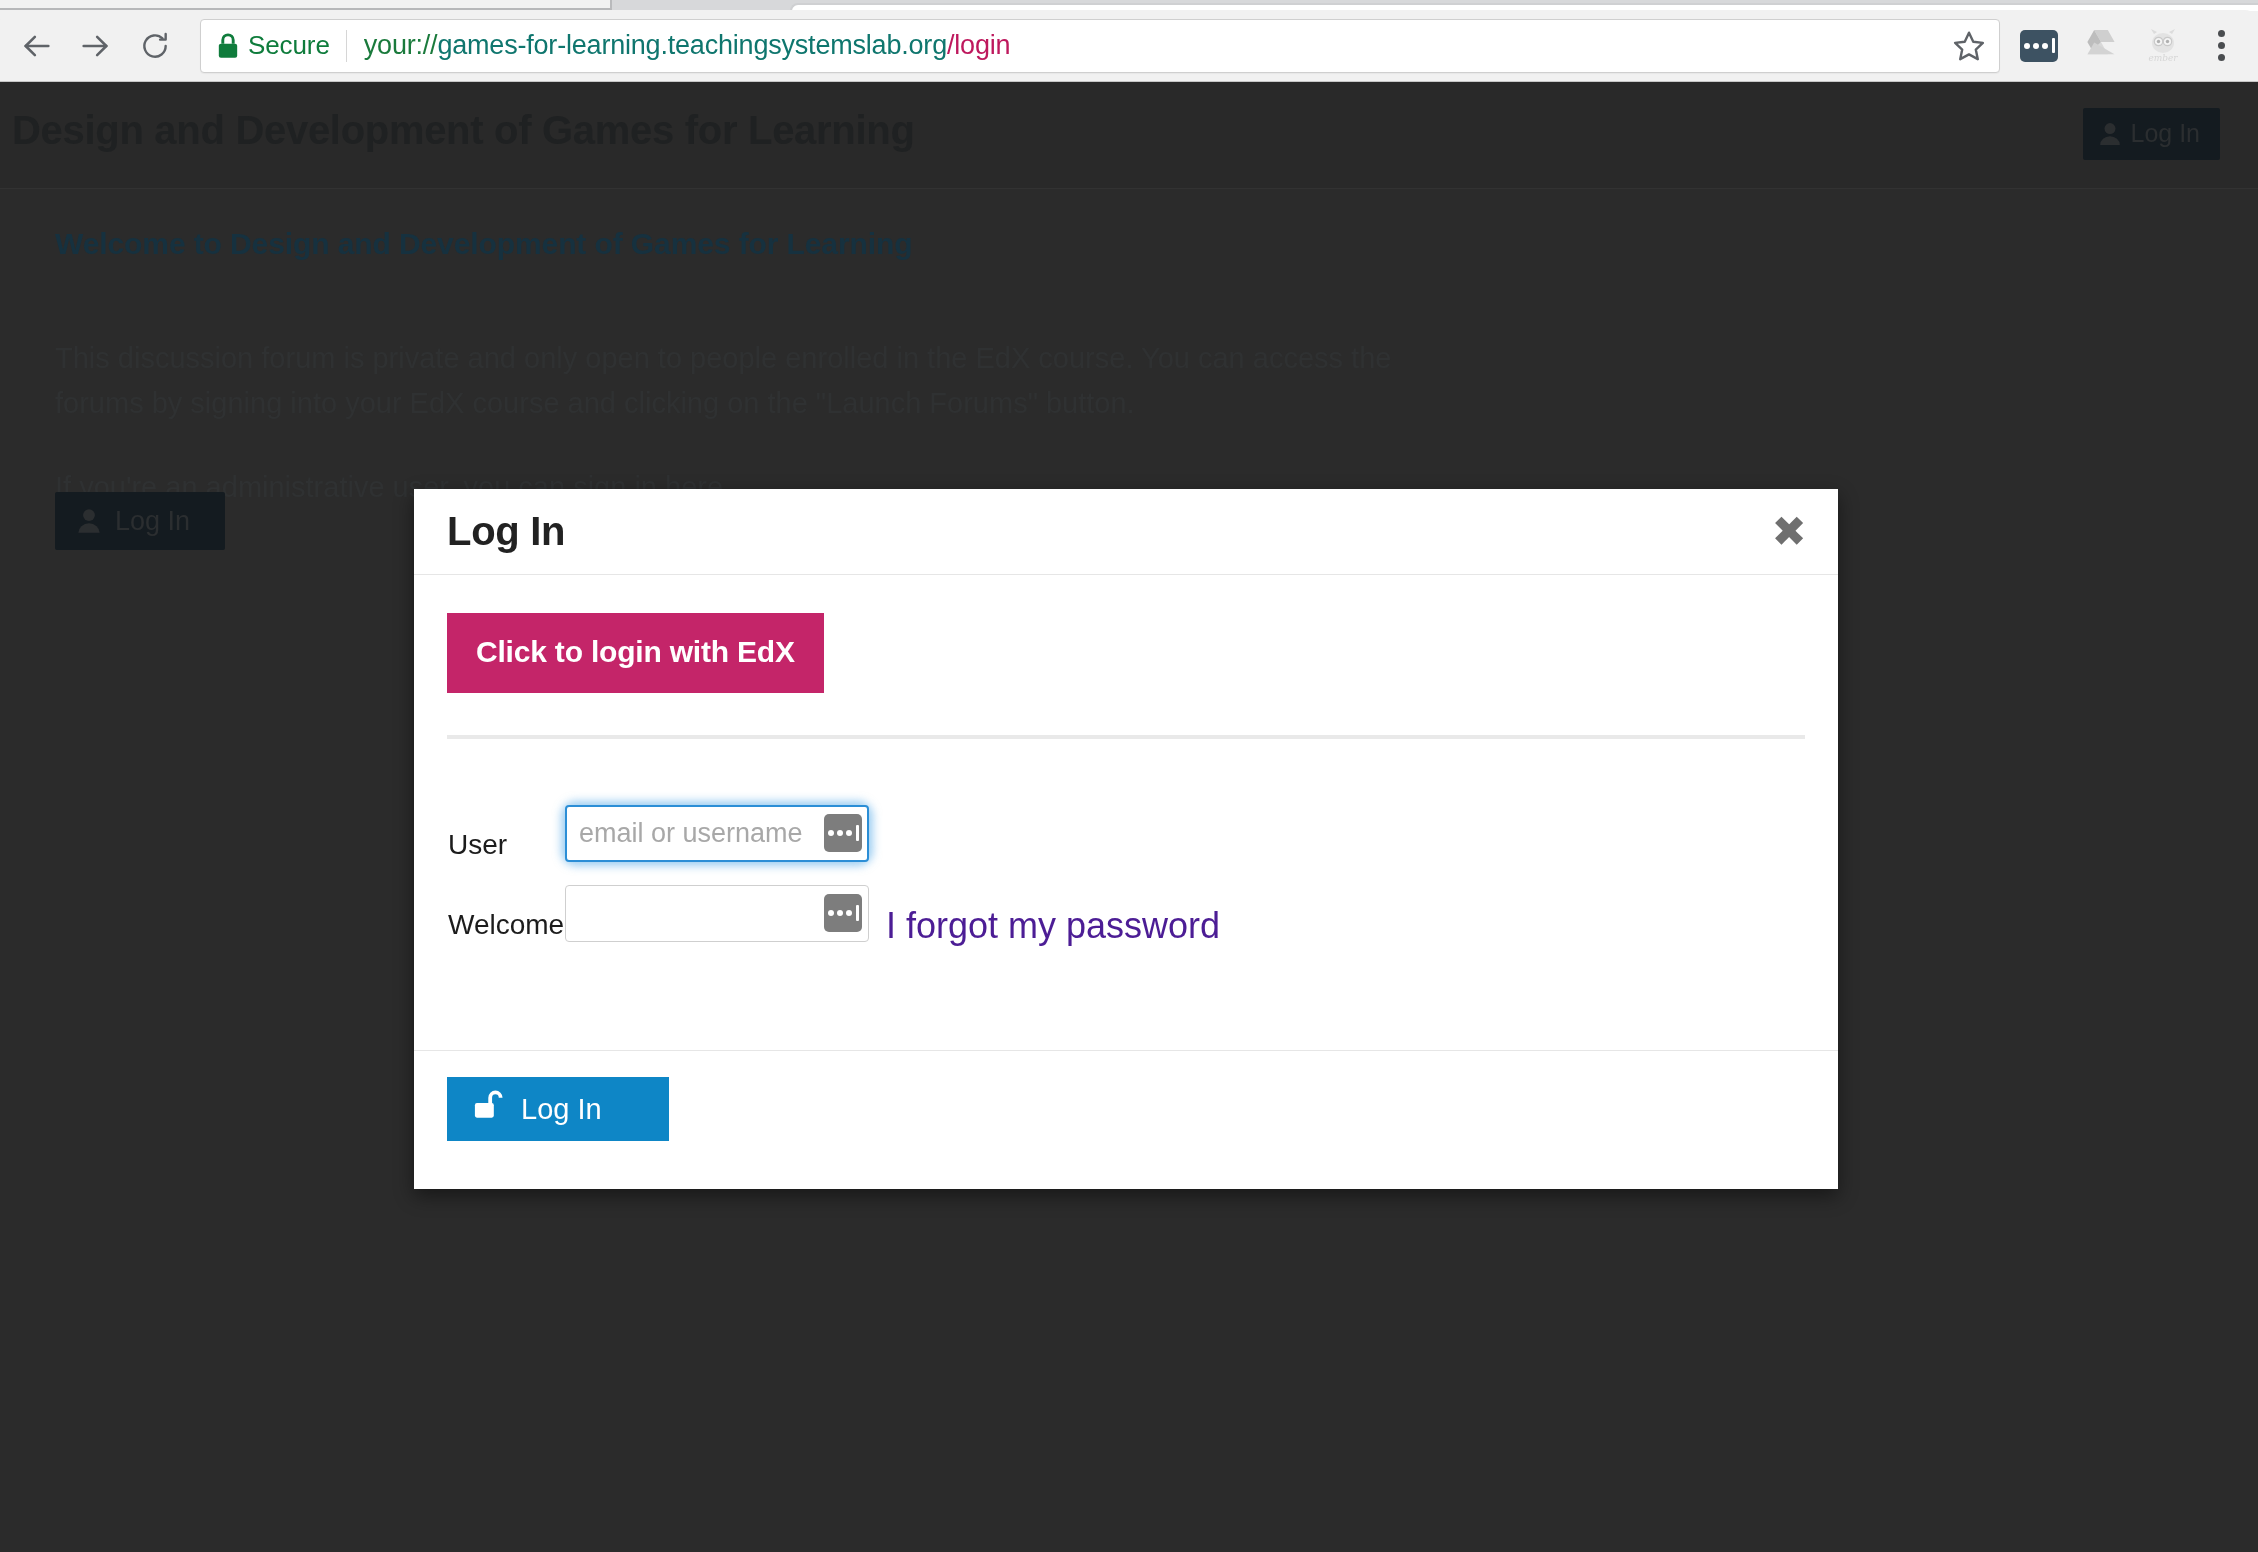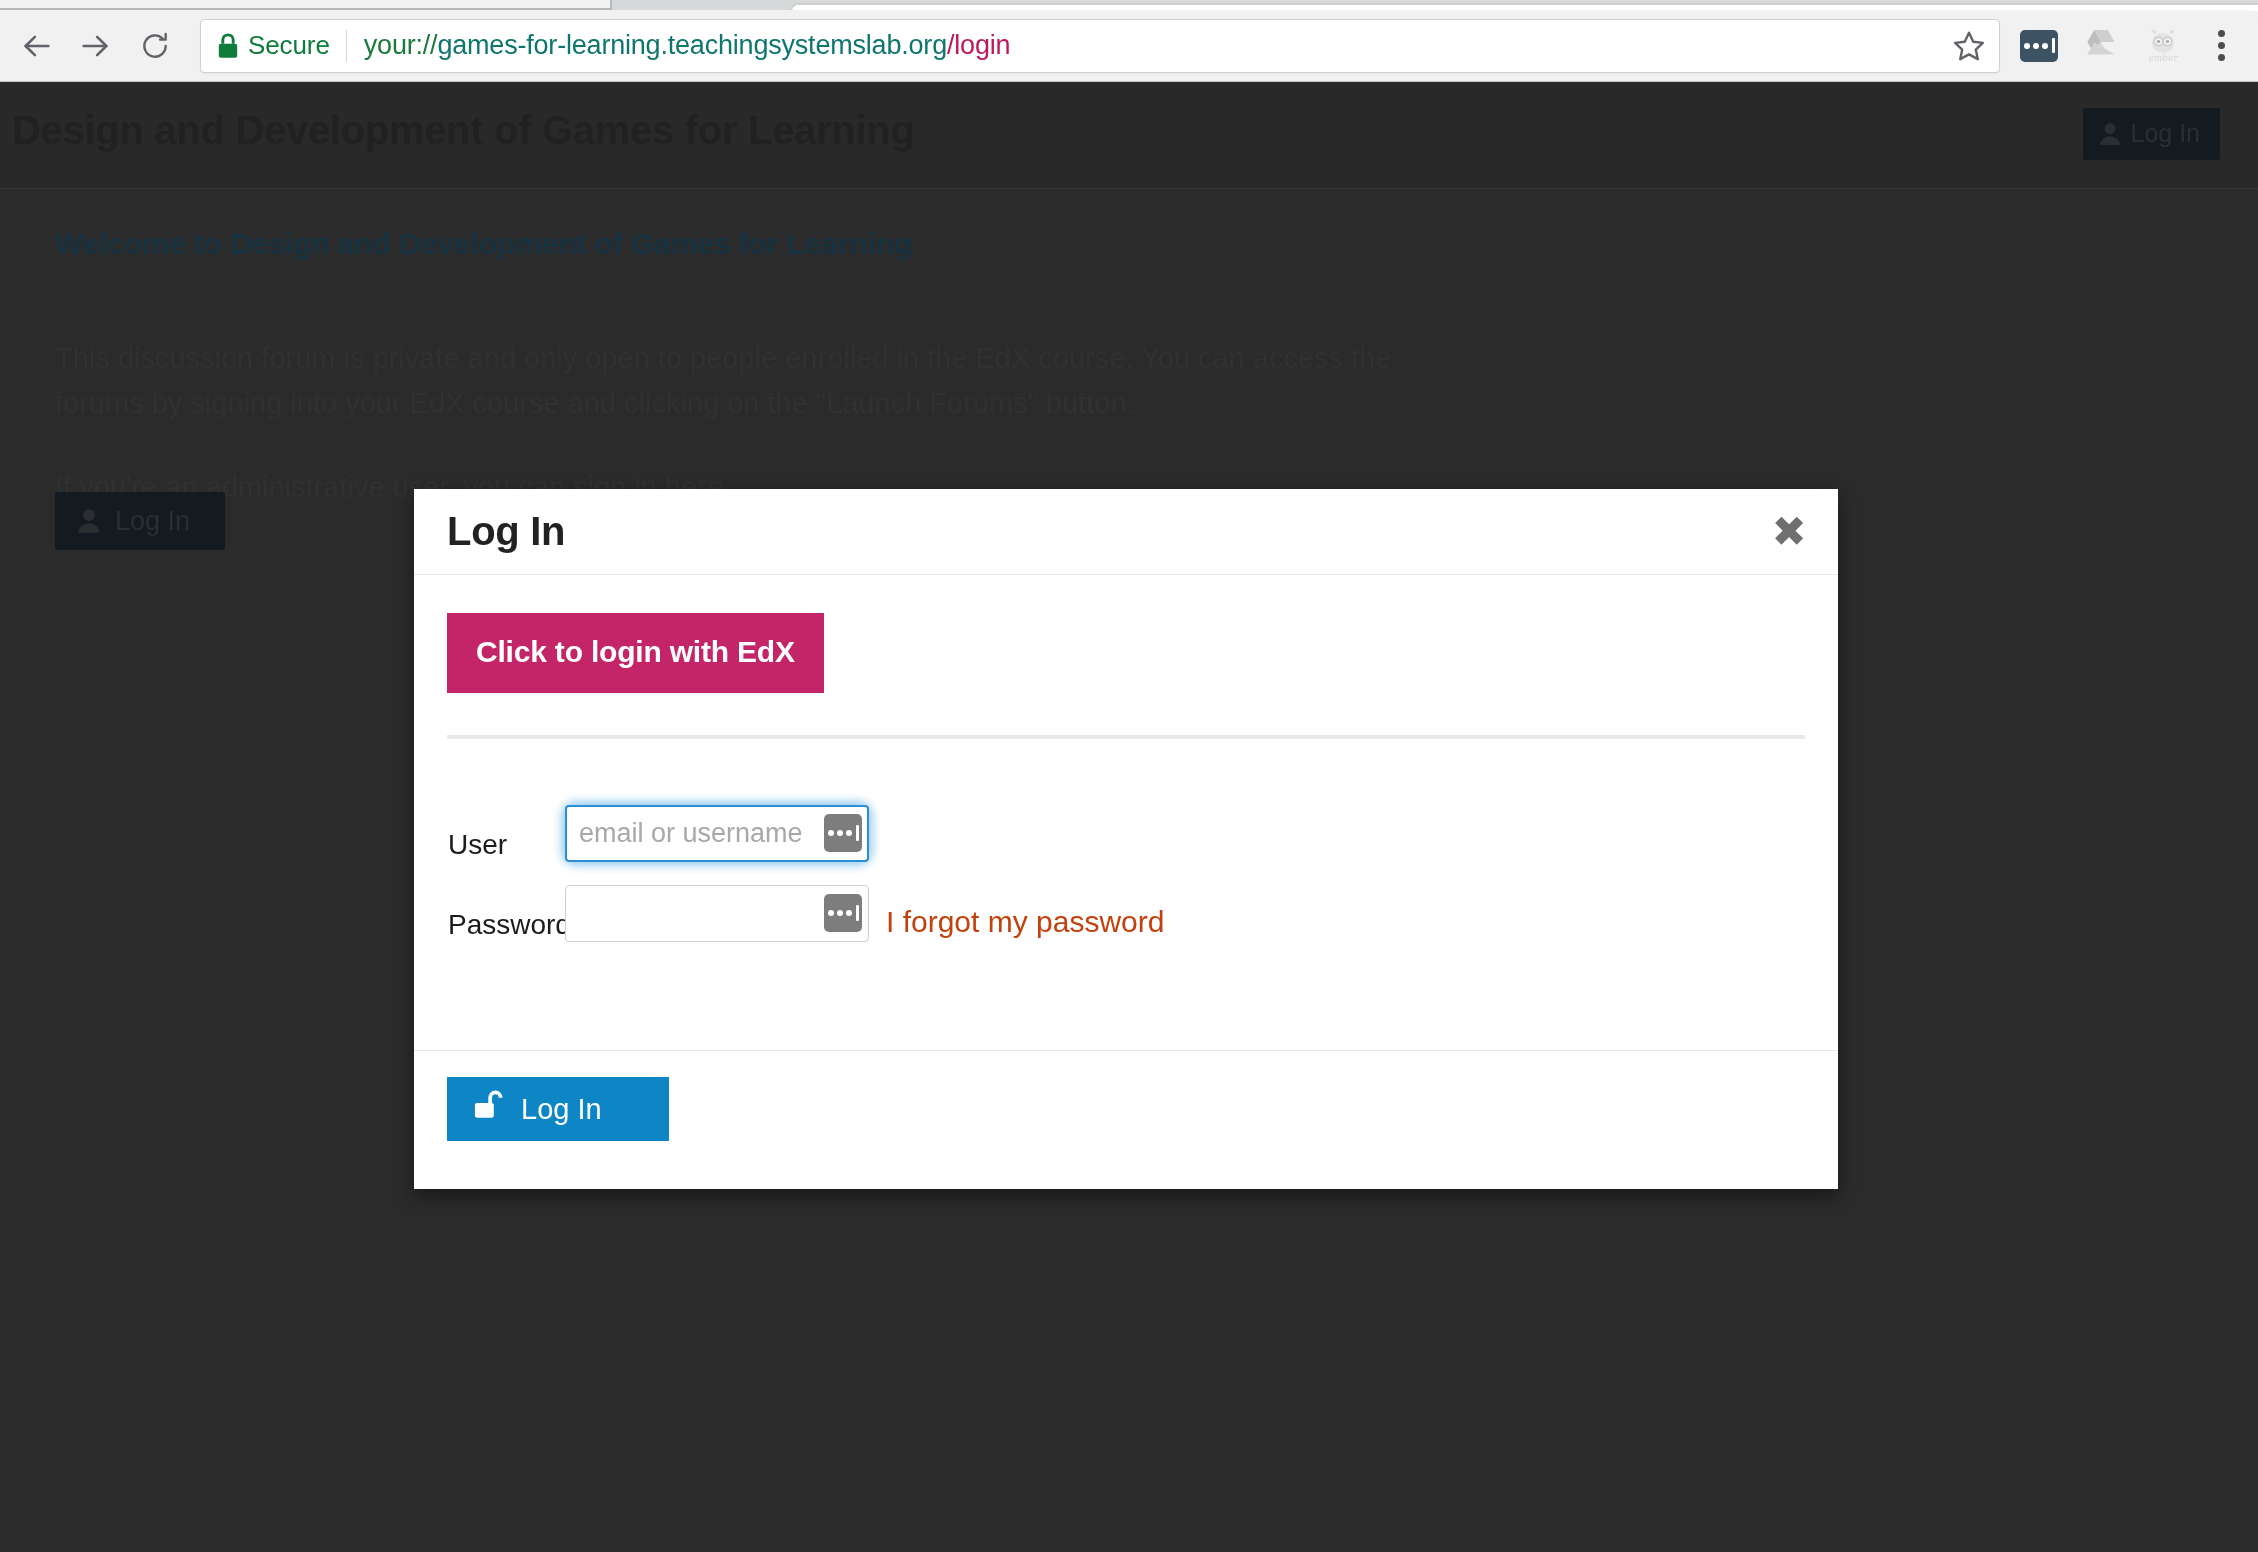--- a/index.html
+++ b/index.html
@@ -280,21 +280,21 @@
   .pm-badge i {
     display: block; width: 6px; height: 6px;
     border-radius: 50%; background: #ffffff;
   }
   .pm-badge .bar {
     display: block; width: 3px; height: 16px; background: #ffffff;
     border-radius: 1px; margin-left: 1px;
   }
   #forgot-password {
     position: absolute; left: 472px; top: 20px;
-    font-size: 30px; color: #c2410c;
+    font-size: 36px; color: #4c1d95;
   }
 
   #modal-footer {
     position: relative;
     height: 137px;
     border-top: 1px solid #e6e6e6;
   }
   #modal-login-btn {
     position: absolute; left: 33px; top: 26px;
     background: #0e86c6;
@@ -449,21 +449,21 @@
         <span class="pm-badge">
           <i></i>
             <i></i>
             <i></i>
             <span class="bar"></span>
         </span>
       </div>
     </div>
 
     <div id="password-row">
-      <label class="field-label" id="password-label">Password</label>
+      <label class="field-label" id="password-label">Welcome</label>
       <div class="field-input-wrap">
         <input class="field-input" type="password" id="password-input" placeholder="" style="">
         <span class="pm-badge">
           <i></i>
             <i></i>
             <i></i>
             <span class="bar"></span>
         </span>
       </div>
       <a id="forgot-password">I forgot my password</a>

